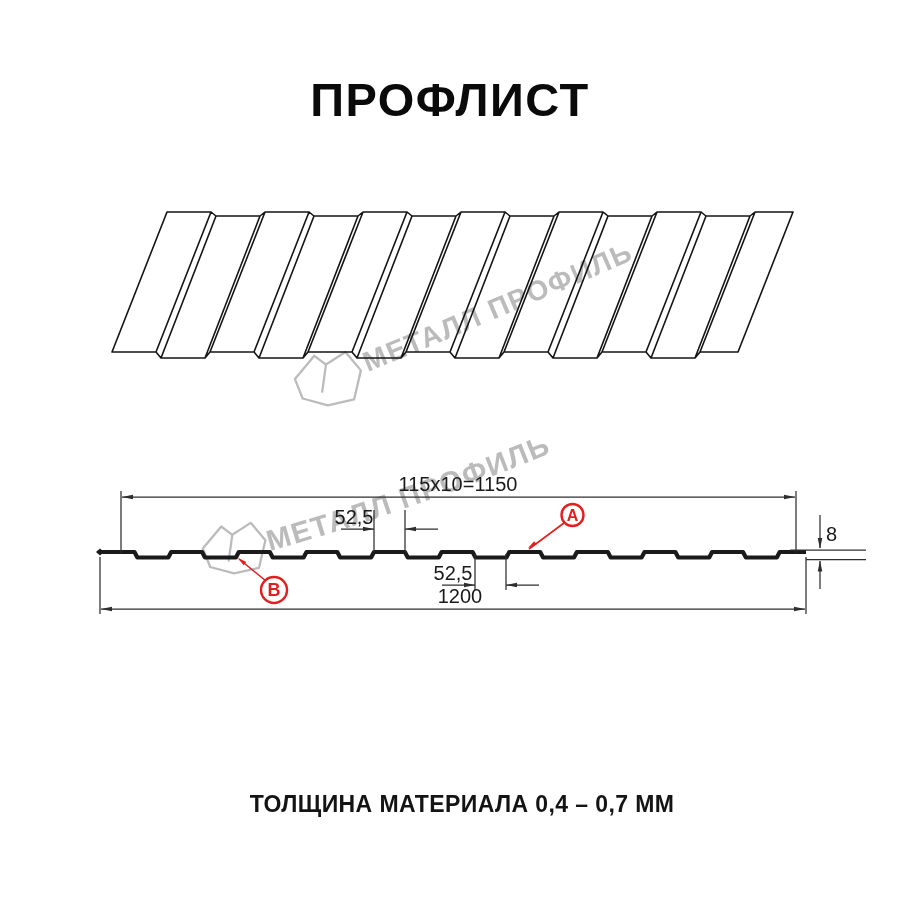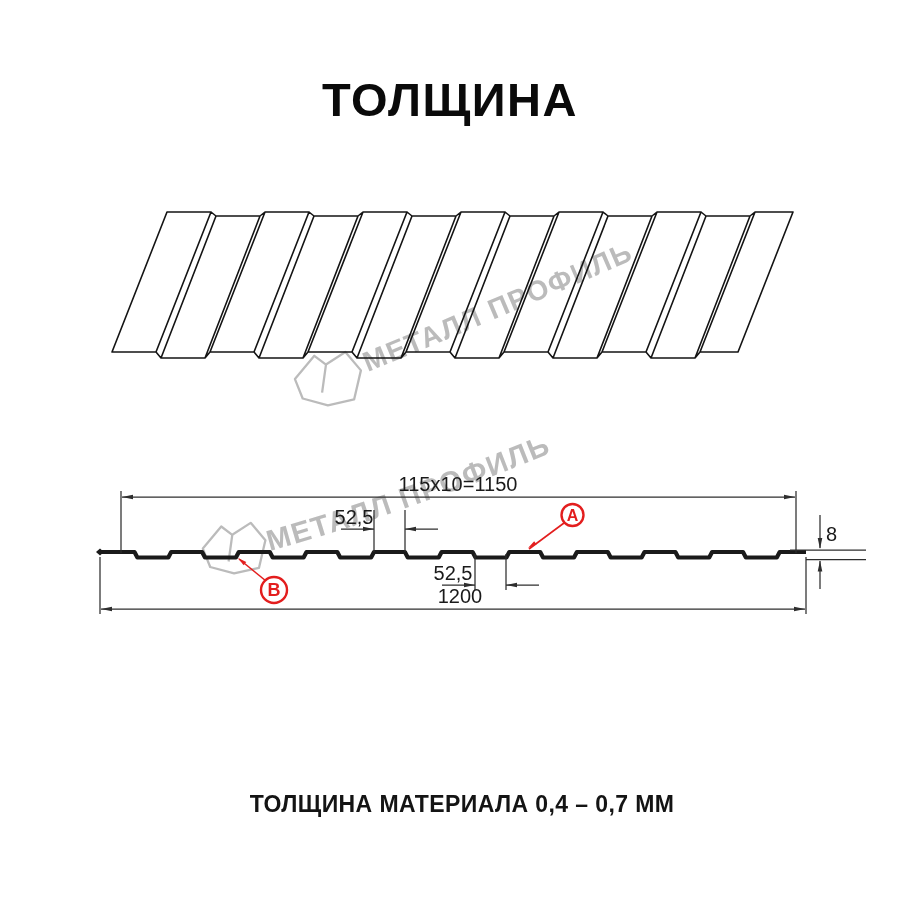--- a/index.html
+++ b/index.html
@@ -11,21 +11,21 @@
          font-size:23px;font-weight:700;letter-spacing:0.5px;color:#101010;}
   .footnote{position:absolute;top:791px;left:0;width:900px;text-align:center;
          font-size:23px;font-weight:700;letter-spacing:0.4px;color:#141414;padding-left:12px;}
   svg.drawing{position:absolute;left:0;top:0;}
   svg text{font-family:"Liberation Sans",sans-serif;}
 </style>
 </head>
 <body>
 
 <div class="canvas">
-  <div class="title">ТОЛЩИНА</div>
+  <div class="title">ПРОФЛИСТ</div>
   <svg class="drawing" id="drawing" width="900" height="900" viewBox="0 0 900 900">
       <g opacity="0.9">
         <g transform="translate(293,350) scale(0.97)">
           <path d="M2,30 L22,6 L34,15 L54,2 L70,21 L63,51 L36,57 L10,50 Z M34,15 L30,44" fill="none" stroke="#b4b4b4" stroke-width="2.3711340206185567" stroke-linejoin="round"></path>
         </g>
         <path id="wmpath1" d="M 368,372 Q 490,322 660,248" fill="none"></path>
         <text font-size="28" font-weight="700" fill="#b4b4b4" letter-spacing="1.5"><textPath href="#wmpath1">МЕТАЛЛ ПРОФИЛЬ</textPath></text>
       </g>
       <g opacity="0.9">
         <g transform="translate(201,521) scale(0.92)">

